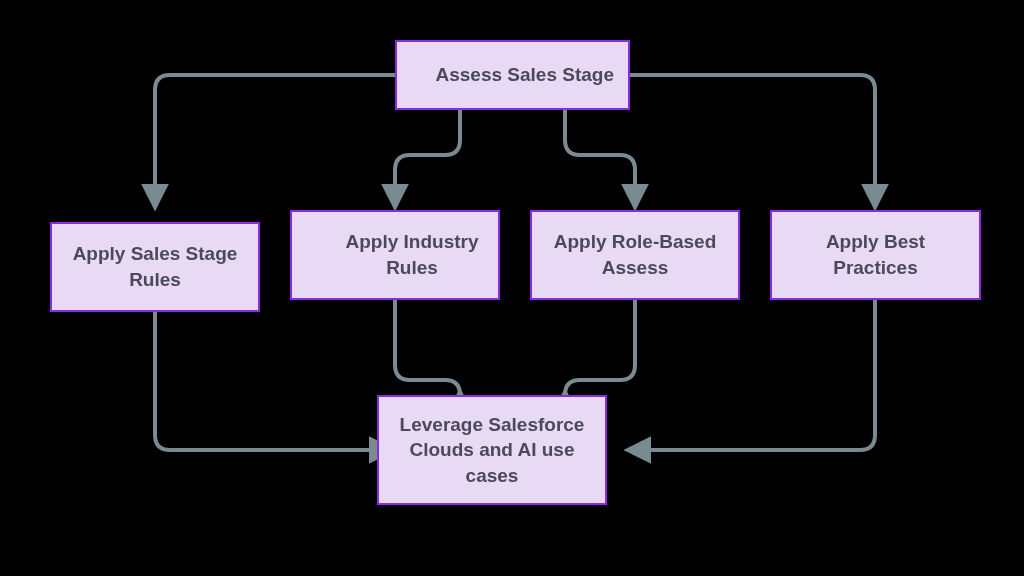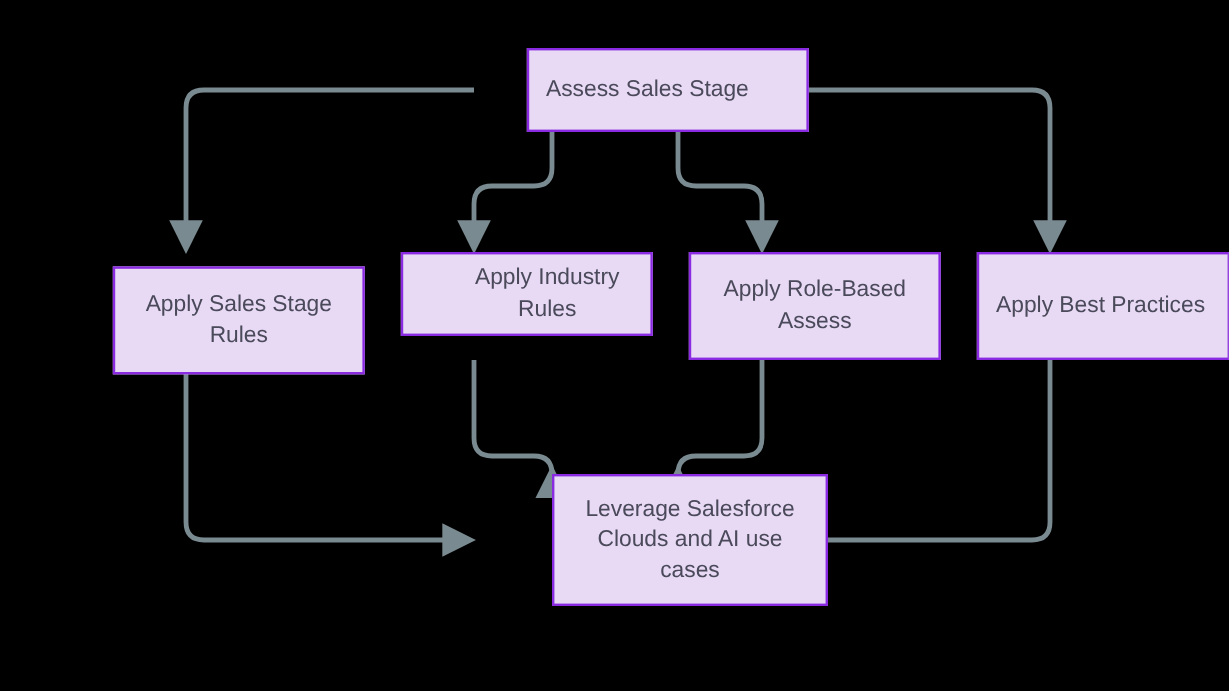--- a/index.html
+++ b/index.html
@@ -9,28 +9,27 @@
     background: #000;
     position: relative;
     font-family: -apple-system, BlinkMacSystemFont, "Segoe UI", Arial, sans-serif;
   }
   .node {
     position: absolute;
     background: #e8d9f5;
     border: 2.5px solid #8a2be2;
     display: flex;
     align-items: center;
-    justify-content: flex-start;
+    justify-content: flex-end;
     text-align: center;
     padding: 10px 14px;
     color: #4a4a5a;
     font-size: 19px;
-    font-weight: 400;
+    font-weight: 700;
     line-height: 1.35;
-    margin-left: 44px;
   }
   svg.connectors {
     position: absolute;
     top: 0;
     left: 0;
     width: 1024px;
     height: 576px;
     pointer-events: none;
   }
 </style>
@@ -62,27 +61,27 @@
 </svg>
 
 <div class="node" style="left:395px; top:40px; width:235px; height:70px;">
   <span>Assess Sales Stage</span>
 </div>
 
 <div class="node" style="left:50px; top:222px; width:210px; height:90px;">
   <span>Apply Sales Stage Rules</span>
 </div>
 
-<div class="node" style="left:290px; top:210px; width:210px; height:70px;padding-left:48px;">
+<div class="node" style="left:290px; top:210px; width:210px; height:90px;padding-left:48px;">
   <span>Apply Industry Rules</span>
 </div>
 
 <div class="node" style="left:530px; top:210px; width:210px; height:90px;">
   <span>Apply Role-Based Assess</span>
 </div>
 
 <div class="node" style="left:770px; top:210px; width:211px; height:90px;">
   <span>Apply Best Practices</span>
 </div>
 
-<div class="node" style="left:416px; top:395px; width:230px; height:110px;">
+<div class="node" style="left:377px; top:395px; width:230px; height:110px;">
   <span>Leverage Salesforce Clouds and AI use cases</span>
 </div>
 
 </body></html>

